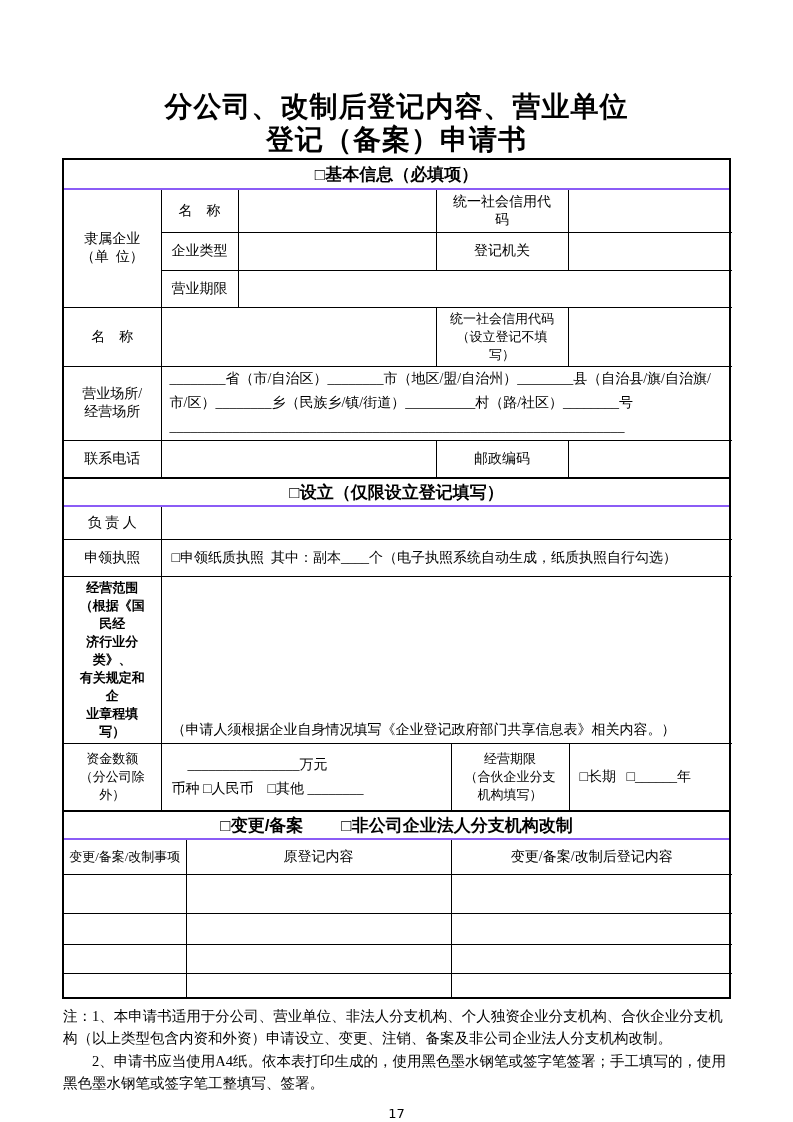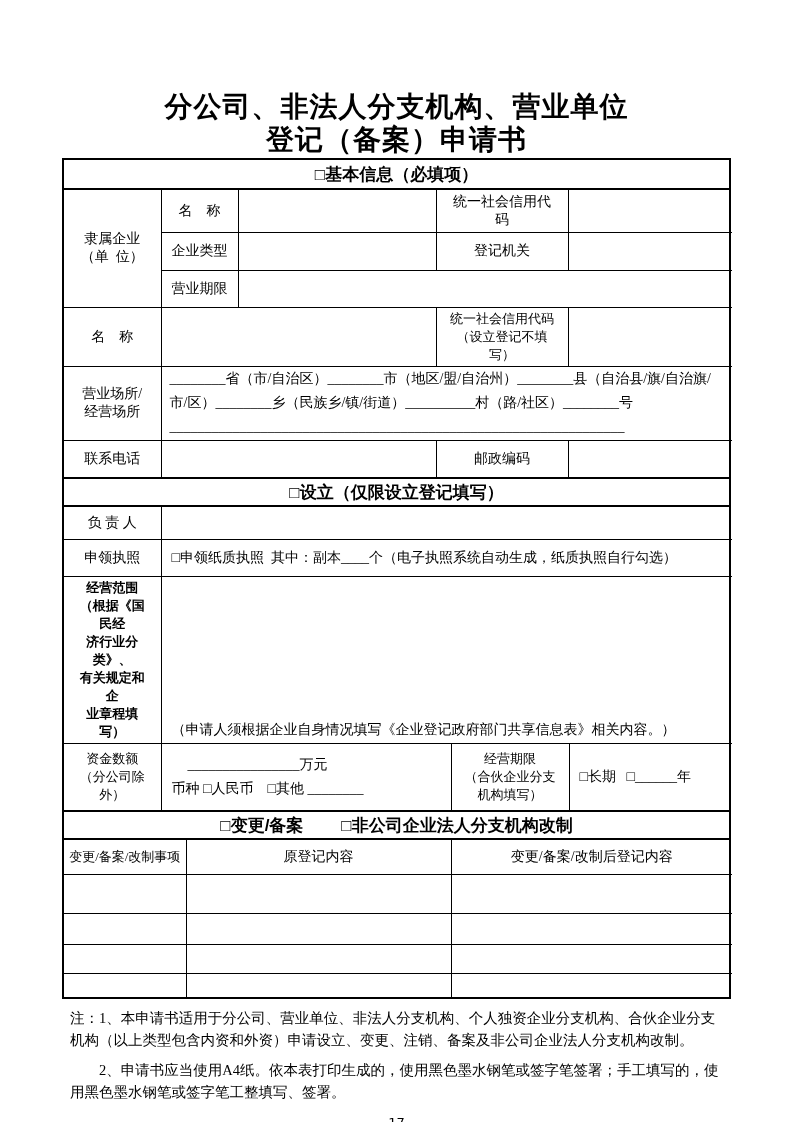--- a/index.html
+++ b/index.html
@@ -28,21 +28,21 @@
     box-sizing:border-box;
     height:30px;
     display:flex;
     align-items:center;
     justify-content:center;
     gap:38px;
     text-align:center;
     font-family:"Liberation Sans","DejaVu Sans",sans-serif;
     font-weight:bold;
     font-size:17px;
-    border-bottom:2px solid #000000;
+    border-bottom:2px solid #8b5cf6;
   }
   .sec-h.mid { border-top:2px solid #000; }
   table {
     border-collapse:collapse;
     table-layout:fixed;
     width:100%;
     font-size:14px;
   }
   td {
     border:1px solid #000;
@@ -60,40 +60,40 @@
   .scope-lbl { vertical-align:middle;font-weight:bold; }
   .premises-cell { line-height:24px; padding:0 8px; }
   .blankline { letter-spacing:0; }
   .capital-cell div { line-height:24px; }
   .capline1 { padding-left:16px; }
   .notes {
     margin:6px 62px 0 62px;
     font-size:14.5px;
     line-height:22px;
   }
-  .notes p { margin:8px; }
+  .notes p { margin:1px; }
   .notes .indent { text-indent:2em; }
   .pagenum {
     text-align:center;
     margin-top:12px;
     font-size:13px;
     font-family:"DejaVu Sans","Liberation Sans",sans-serif;
   }
   
   .r42{height:42px}.r38{height:38px}.r37{height:37px}.r45{height:45px}
   .r74{height:74px}.r32{height:32px}.r142{height:142px}.r67{height:67px}
   .r28{height:28px}.r39{height:39px}.r31{height:31px}.r29{height:29px}.r23{height:23px}
 </style>
 </head>
 <body>
 
 <div class="page">
 
   <div class="title">
-    <div>分公司、非法人分支机构、营业单位</div>
+    <div>分公司、改制后登记内容、营业单位</div>
     <div>登记（备案）申请书</div>
   </div>
 
   <div class="form-outer">
 
     <div class="sec-h">
       <span>□基本信息（必填项）</span>
     </div>
 
     <table>

